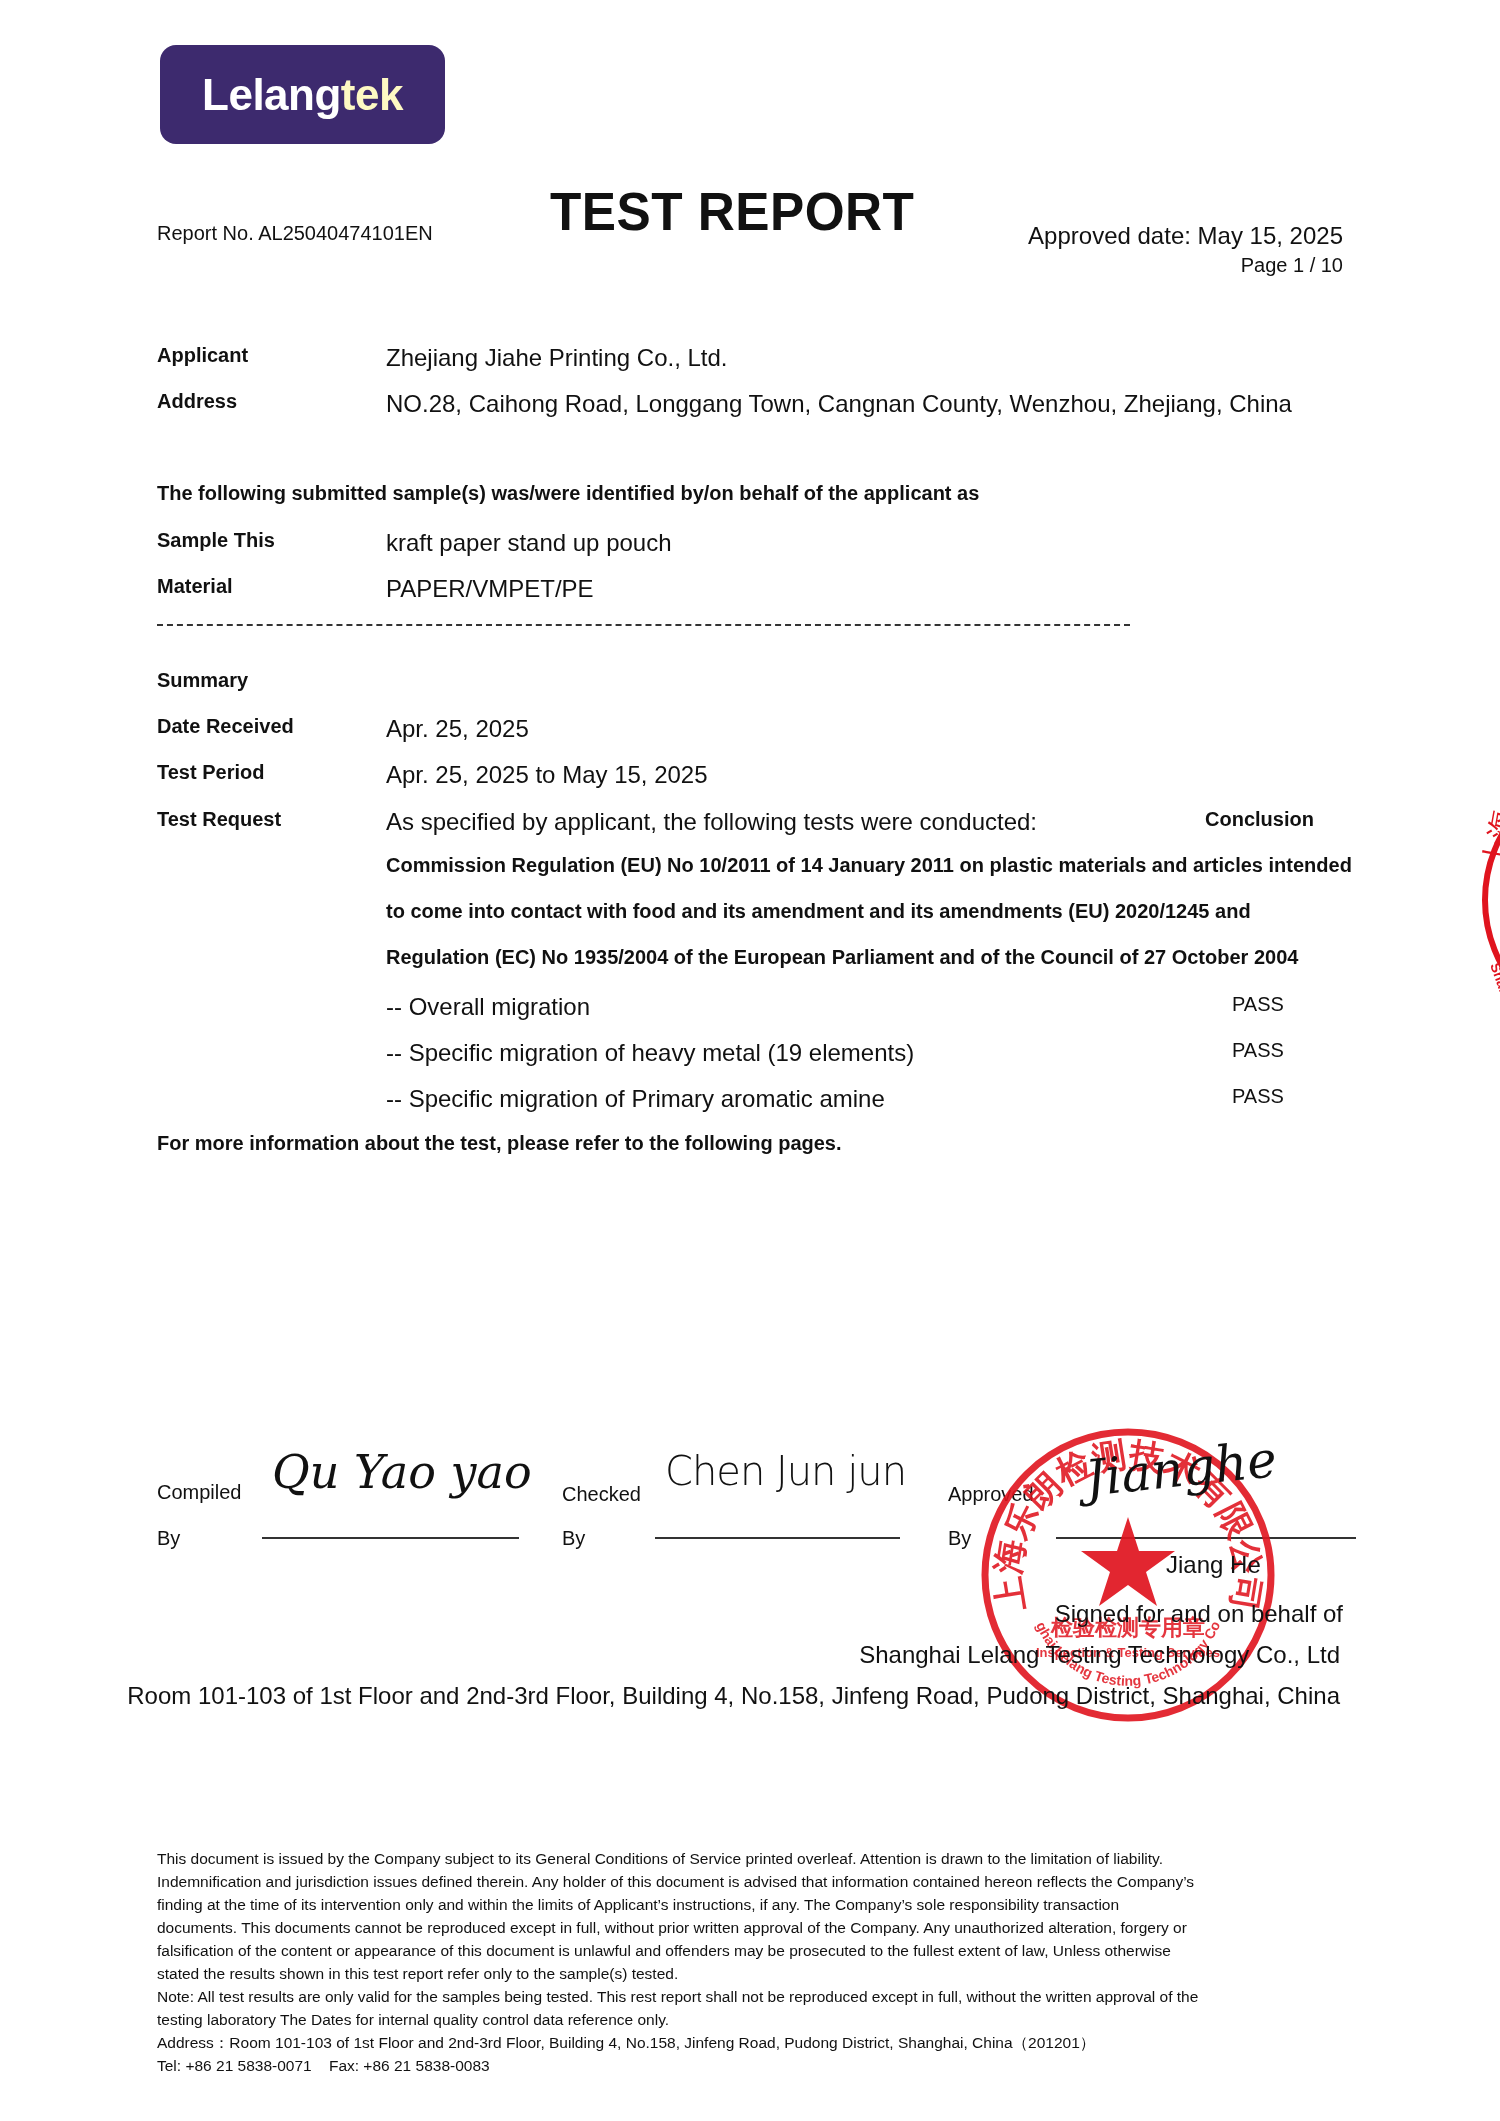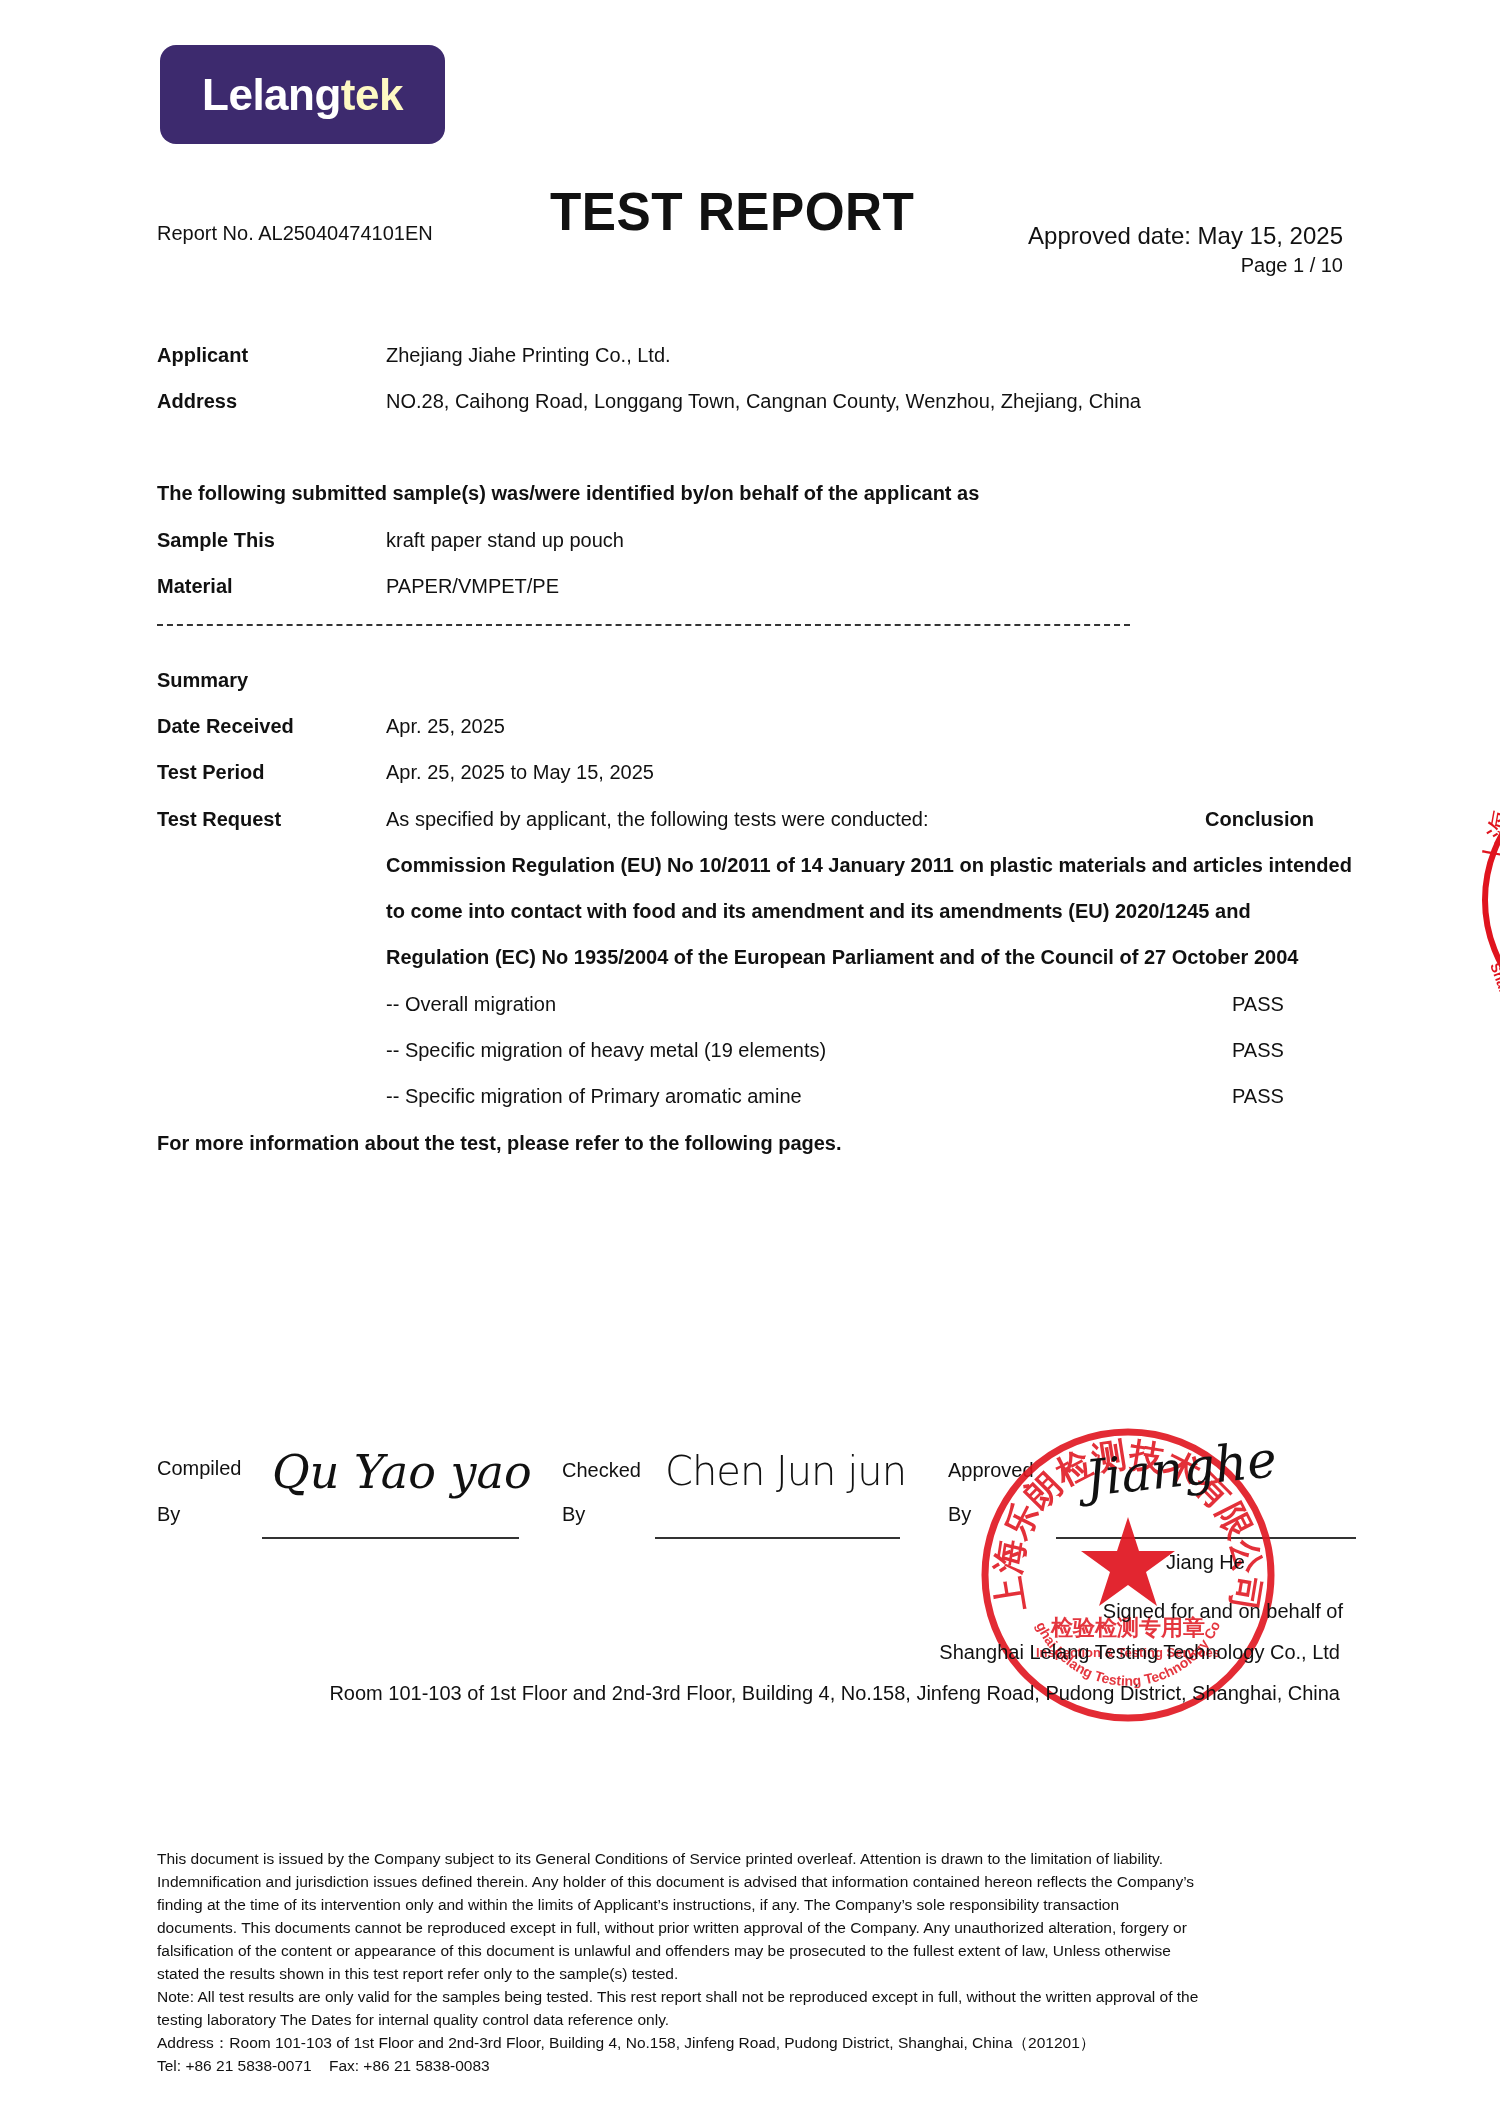--- a/index.html
+++ b/index.html
@@ -14,32 +14,32 @@
   .logo .w { color: #ffffff; }
   .logo .o { color: #fef9c3; }
 
   .title { left: 550px; top: 180px; font-size: 54px; font-weight: bold; letter-spacing: 0.5px;
            font-family: "Liberation Sans Narrow", "Liberation Sans", sans-serif; transform: scaleX(0.95); transform-origin: left; }
   .report-no { left: 157px; top: 222px; font-size: 20px; }
   .approved { right: 157px; top: 222px; font-size: 24px; text-align: right; }
   .page-no { right: 157px; top: 254px; font-size: 20px; text-align: right; }
 
   .lbl { font-size: 20px; font-weight: bold; }
-  .val { font-size: 20px; }
+  .val { font-size: 24px; }
   .row { left: 157px; }
   .col2 { left: 386px; }
 
   .dash { left: 157px; top: 624px; width: 973px; height: 0; border-top: 2px dashed #333;
           border-top-style: dashed; }
 
   .reg { left: 386px; font-size: 20px; font-weight: bold; }
   .pass { left: 1232px; font-size: 20px; }
 
   
-  .sig-lbl { font-size: 20px; }
+  .sig-lbl { font-size: 20px; margin-top: 24px; }
   .sig-line { height: 0; border-top: 2px solid #333; }
   .sig-text { font-family: "DejaVu Serif", serif; font-style: italic; color: #111; }
 
   .stamp { left: 978px; top: 1425px; width: 300px; height: 300px; }
   .stamp-right { left: 1470px; top: 760px; width: 120px; height: 280px; }
 
   .fine { font-size: 15.5px; line-height: 22.5px; left: 157px; width: 1200px; }
 </style>
 </head>
 <body>

